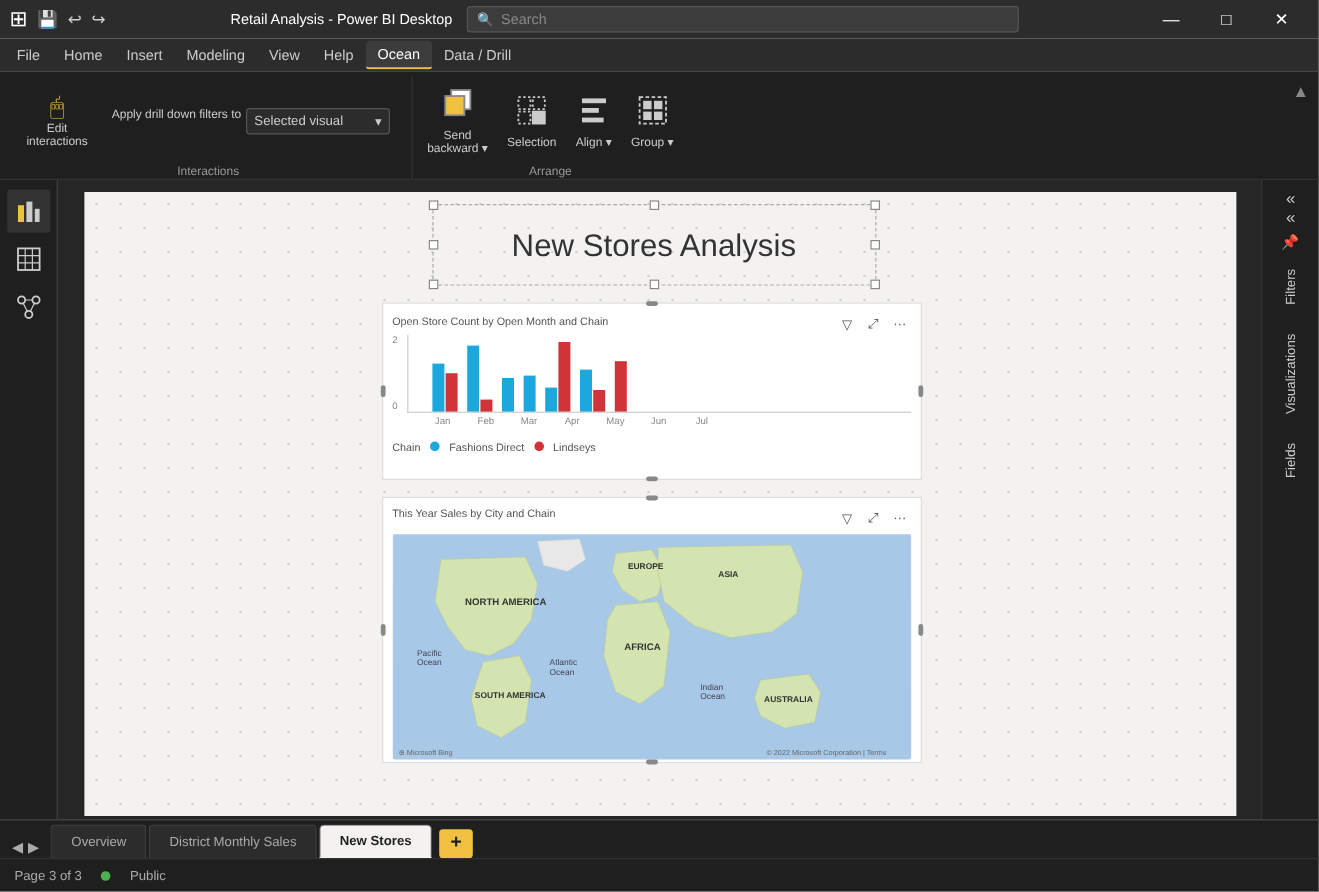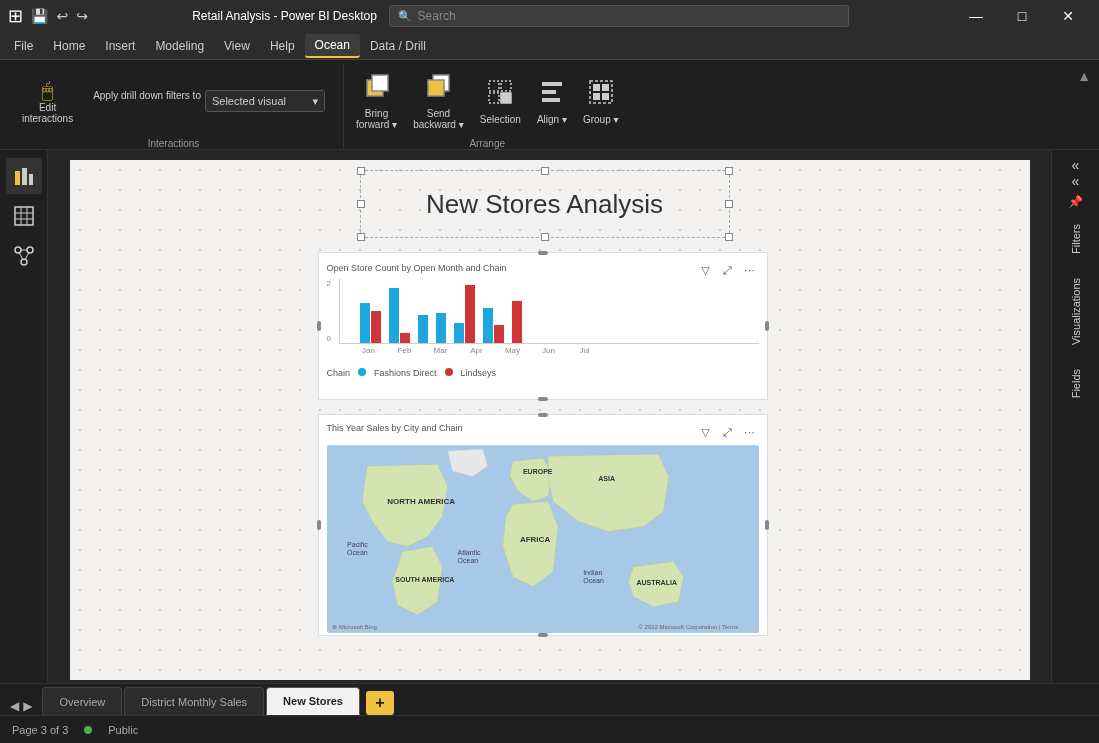--- a/index.html
+++ b/index.html
@@ -464,29 +464,20 @@
             <span>Selected visual</span>
             <span>▾</span>
           </div>
         </div>
       </div>
       <div class="ribbon-group-label">Interactions</div>
     </div>
 
     <div class="ribbon-group">
       <div class="ribbon-items">
-        <button class="ribbon-btn">
-          <span style="font-size:22px;">
-            <svg width="28" height="28" viewBox="0 0 28 28">
-              <rect x="4" y="8" width="16" height="16" fill="#f0c040" stroke="#888" stroke-width="1.5"></rect>
-              <rect x="9" y="3" width="16" height="16" fill="#fff" stroke="#888" stroke-width="1.5"></rect>
-            </svg>
-          </span>
-          <span class="ribbon-btn-label">Bring<br>forward ▾</span>
-        </button>
         <button class="ribbon-btn">
           <span style="font-size:22px;">
             <svg width="28" height="28" viewBox="0 0 28 28">
               <rect x="9" y="3" width="16" height="16" fill="#fff" stroke="#888" stroke-width="1.5"></rect>
               <rect x="4" y="8" width="16" height="16" fill="#f0c040" stroke="#888" stroke-width="1.5"></rect>
             </svg>
           </span>
           <span class="ribbon-btn-label">Send<br>backward ▾</span>
         </button>
         <button class="ribbon-btn">

